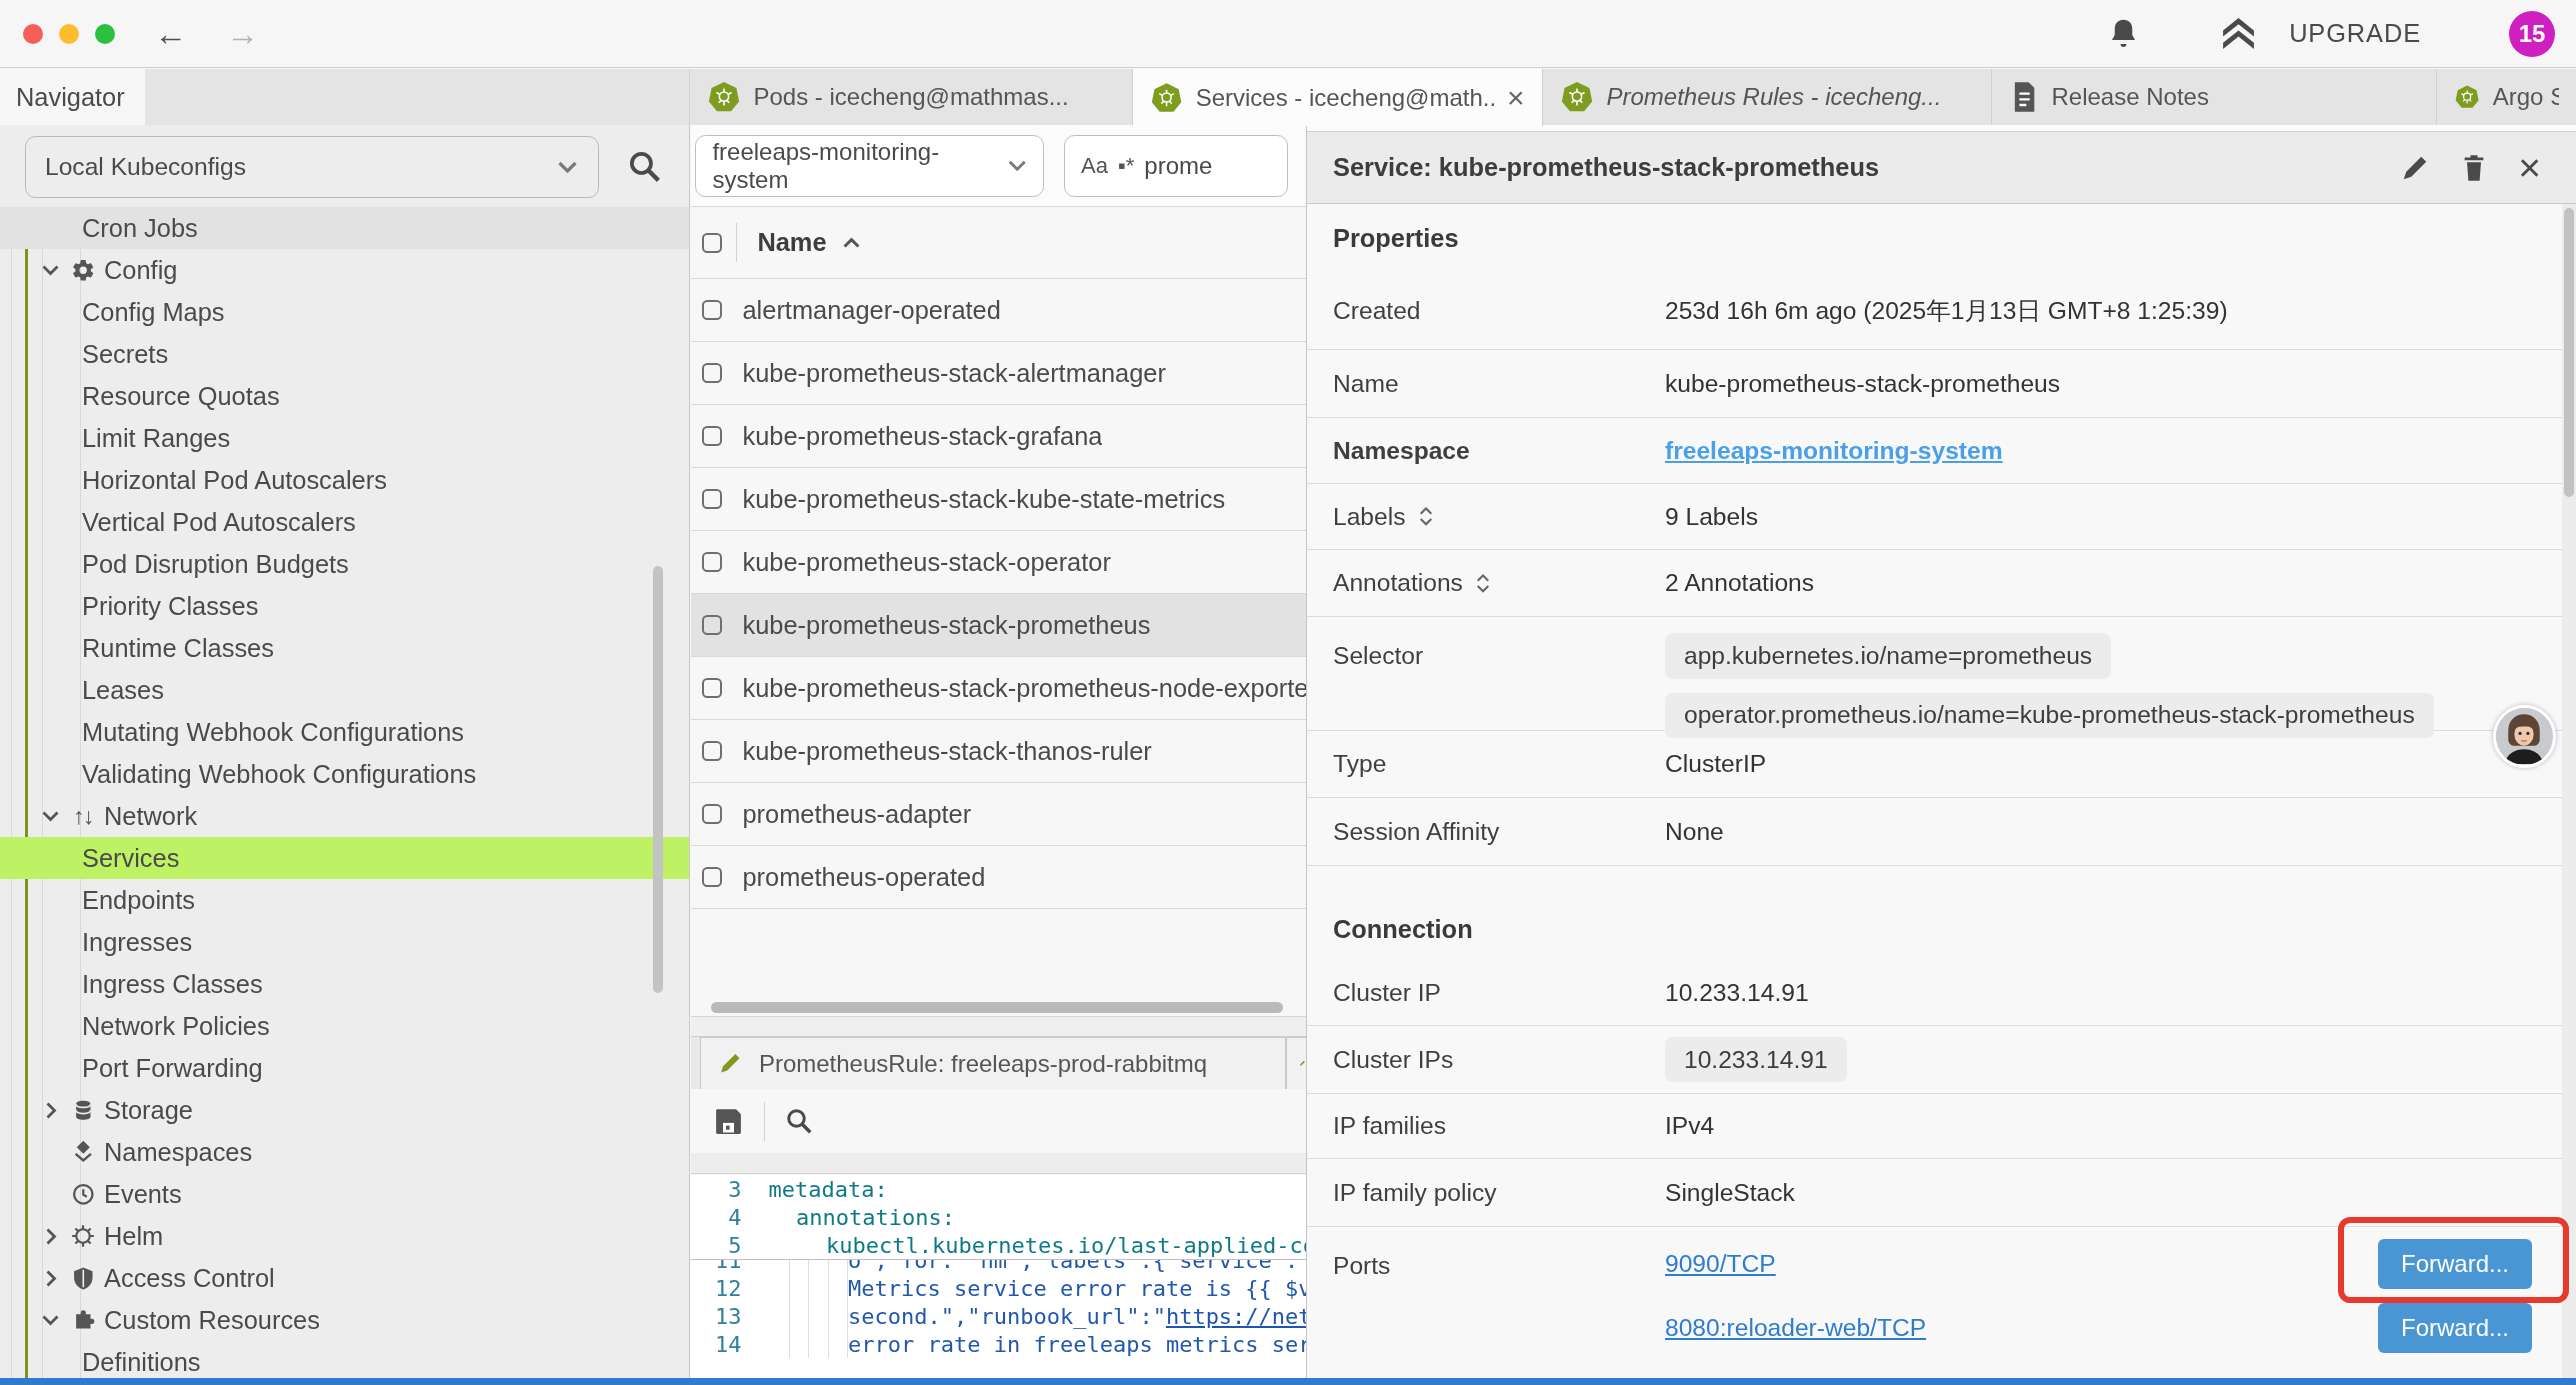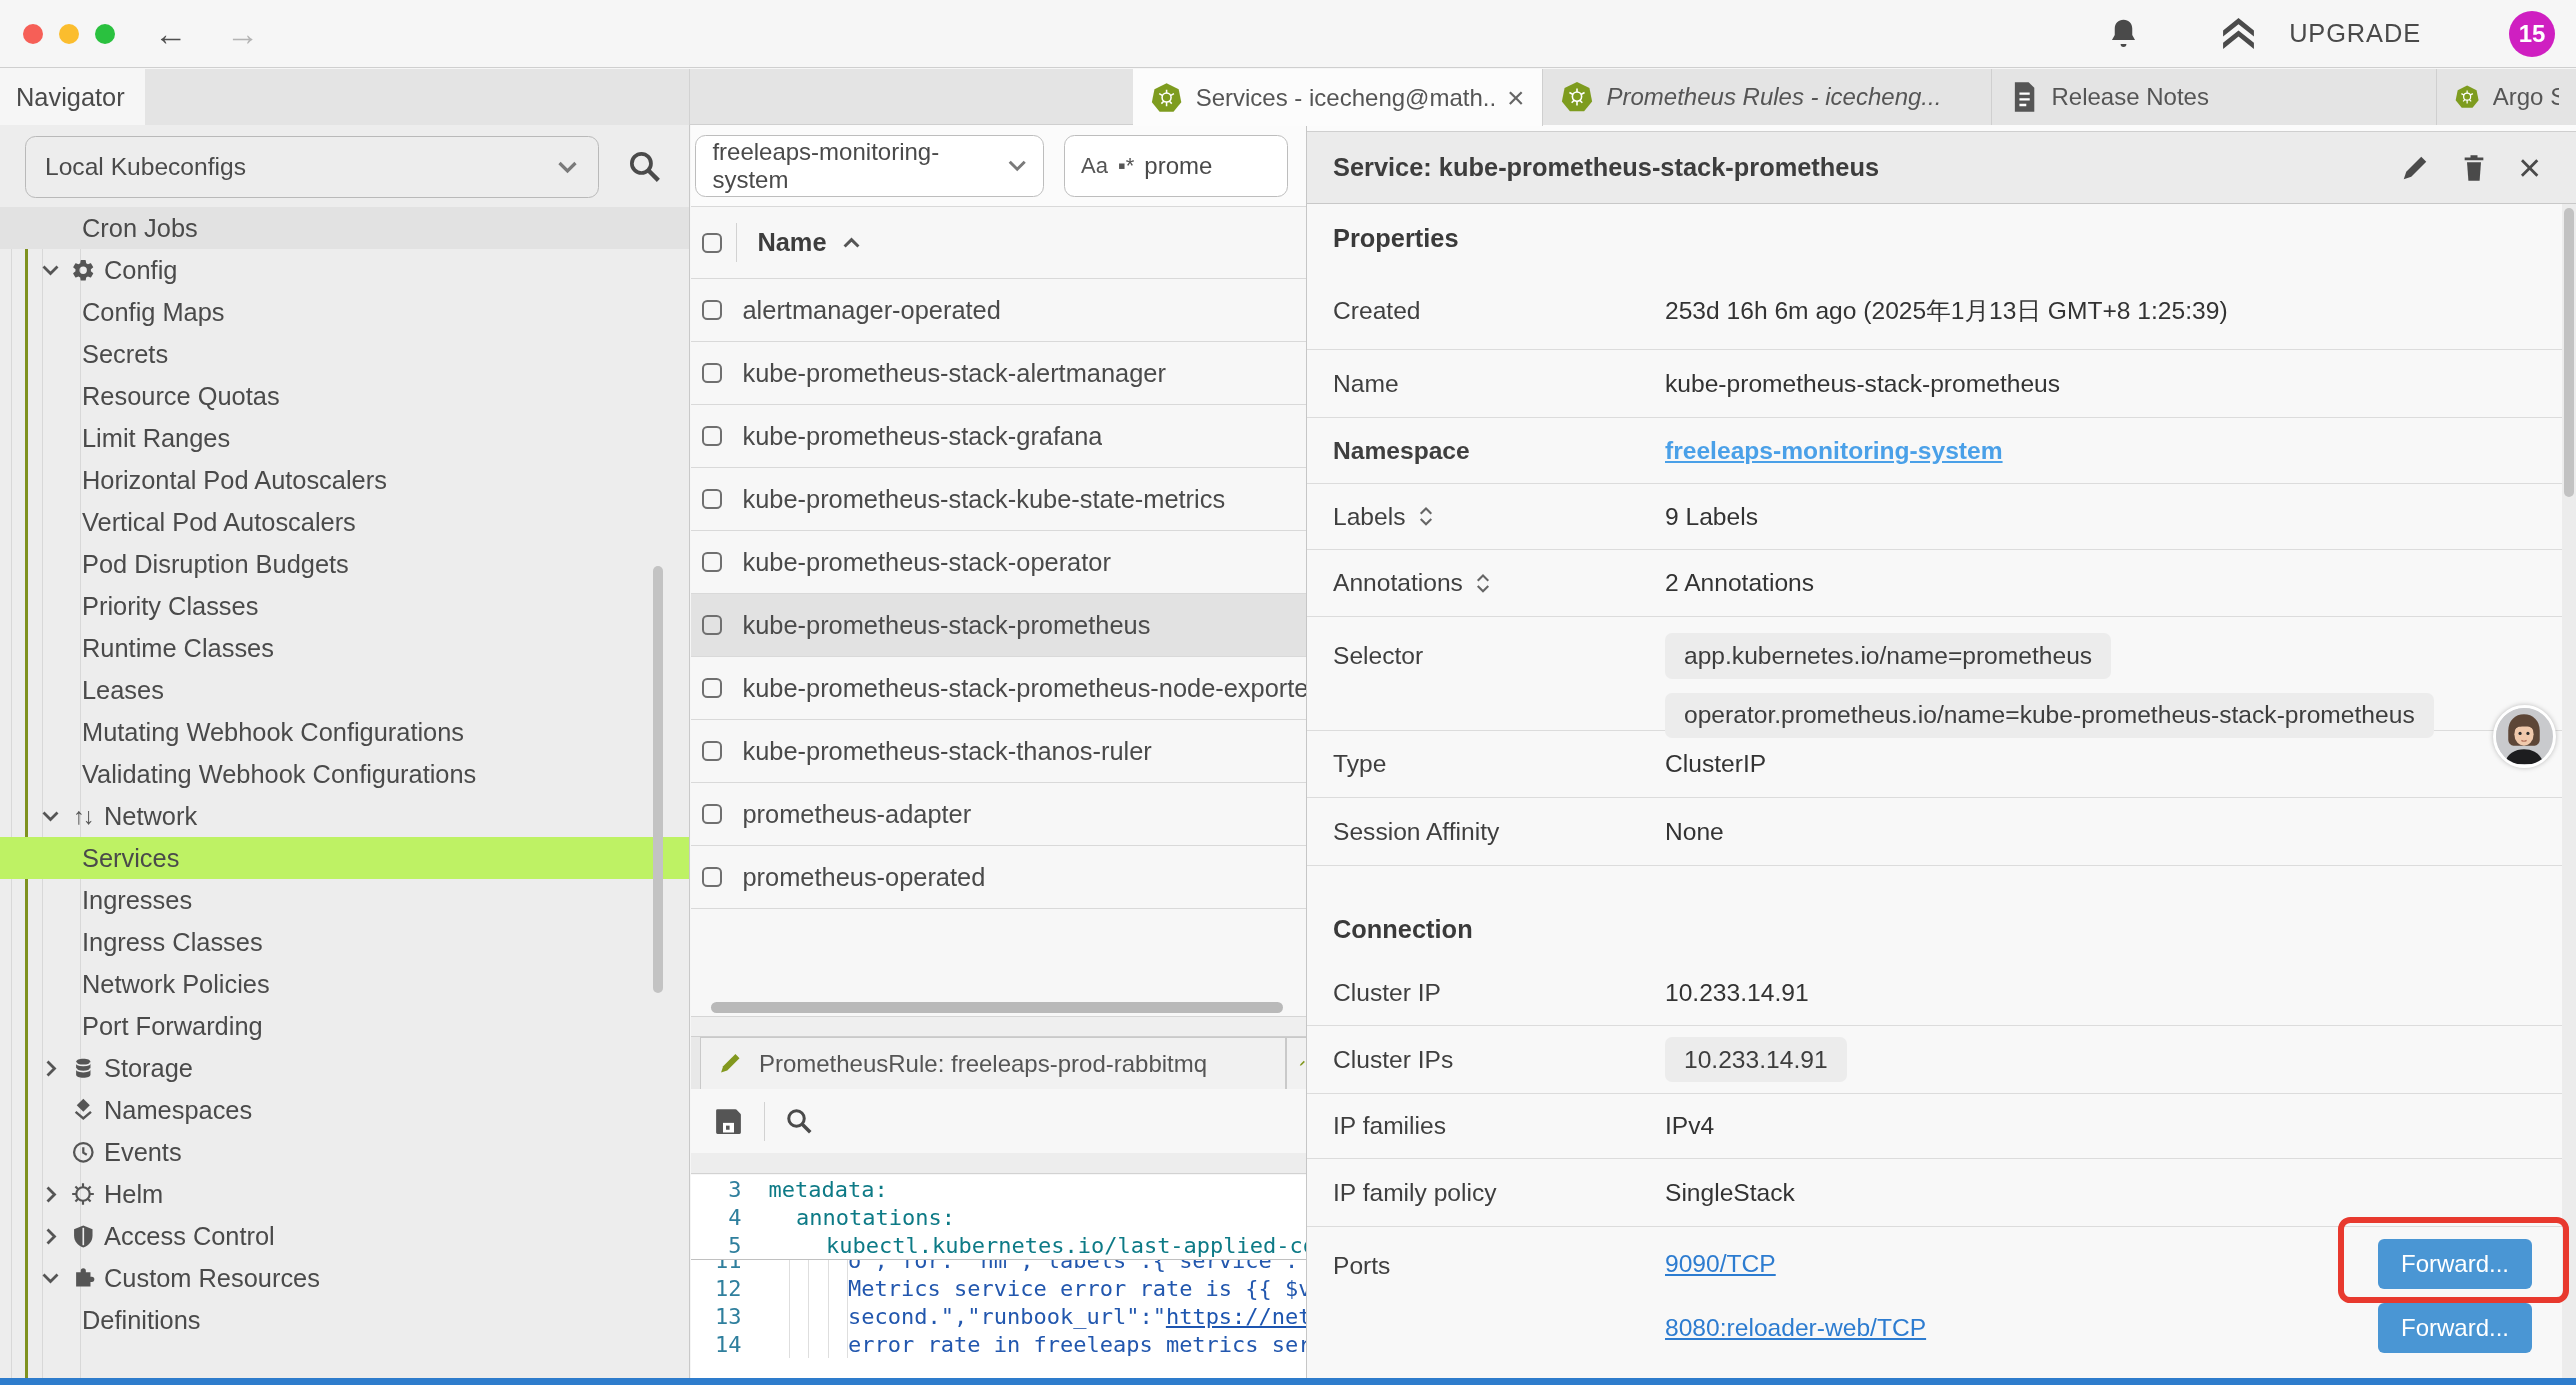--- a/index.html
+++ b/index.html
@@ -161,20 +161,30 @@
       <span class="badge">15</span>
     </div>
   </div>
 
   <div class="tabstrip">
     <div class="navzone">
       <div class="navtab">
         <span>Navigator</span>
       </div>
     </div>
+    <div class="tab" style="left:690px;width:443px;">
+      <svg width="32" height="32" viewBox="0 0 36 36">
+          <polygon points="18,1 32,8 35,23 26,34 10,34 1,23 4,8" fill="#7e9c1f"></polygon>
+          <g stroke="#fff" stroke-width="1.8" fill="none">
+            <circle cx="18" cy="17.5" r="5.2"></circle>
+            <path d="M18 8.5v4M18 22.5v5M9.5 13l4 2.2M26.5 13l-4 2.2M12 24.5l3-3M24 24.5l-3-3"></path>
+          </g>
+        </svg>
+      <span class="tlabel">Pods - icecheng@mathmas...</span>
+    </div>
     <div class="tab active" style="left:1133px;width:410px;">
       <svg width="32" height="32" viewBox="0 0 36 36">
           <polygon points="18,1 32,8 35,23 26,34 10,34 1,23 4,8" fill="#7e9c1f"></polygon>
           <g stroke="#fff" stroke-width="1.8" fill="none">
             <circle cx="18" cy="17.5" r="5.2"></circle>
             <path d="M18 8.5v4M18 22.5v5M9.5 13l4 2.2M26.5 13l-4 2.2M12 24.5l3-3M24 24.5l-3-3"></path>
           </g>
         </svg>
       <span class="tlabel">Services - icecheng@math...</span>
       <span class="tclose">×</span>
@@ -287,20 +297,23 @@
               <polyline points="2,3 8,9 14,3" fill="none" stroke="#555" stroke-width="2.4"></polyline>
             </svg>
           </span>
         <span class="gicon">
             <span class="nwk">↑↓</span>
           </span>
         <span class="lbl">Network</span>
       </div>
       <div class="trow child selected">
           <span class="lbl">Services</span>
+        </div>
+      <div class="trow child">
+          <span class="lbl">Endpoints</span>
         </div>
       <div class="trow child">
           <span class="lbl">Ingresses</span>
         </div>
       <div class="trow child">
           <span class="lbl">Ingress Classes</span>
         </div>
       <div class="trow child">
           <span class="lbl">Network Policies</span>
         </div>

